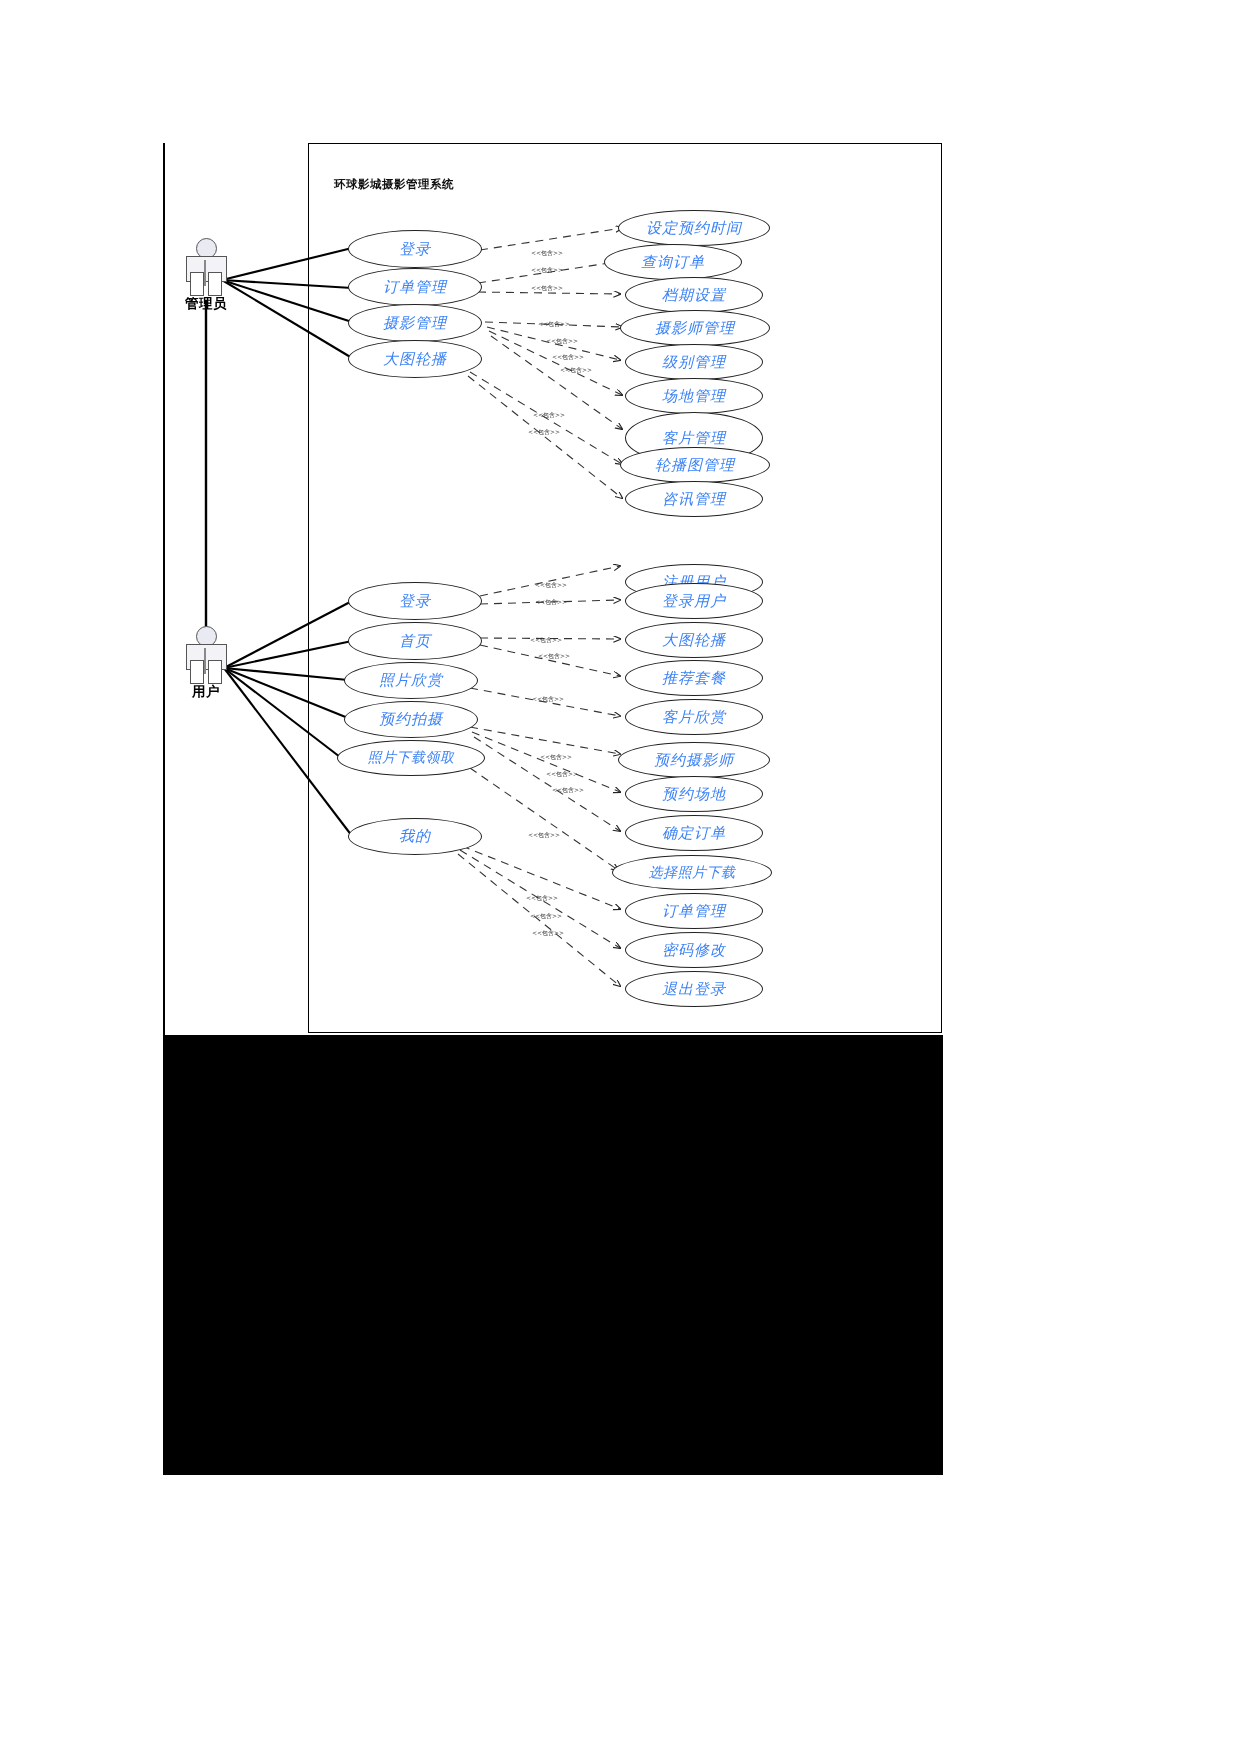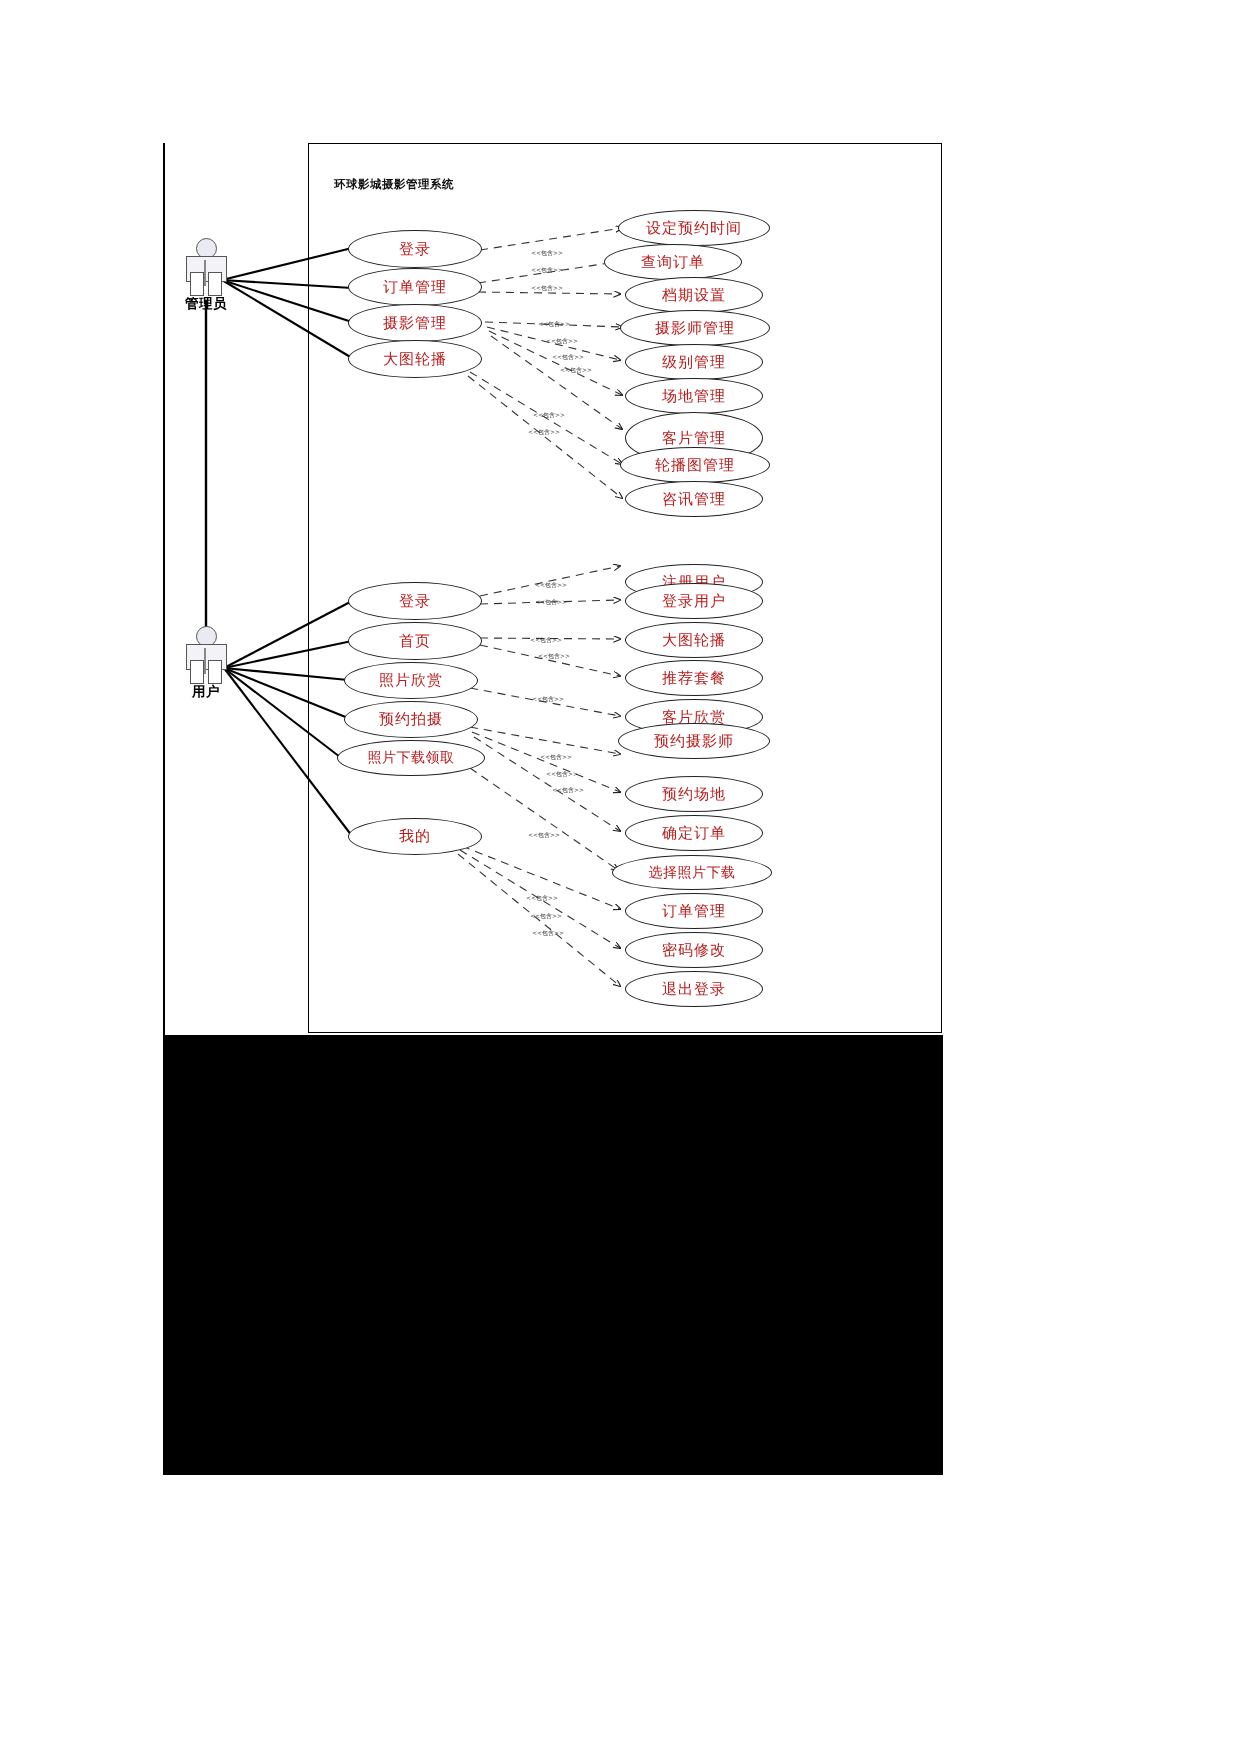--- a/index.html
+++ b/index.html
@@ -74,24 +74,25 @@
     border: 1.4px solid #222222;
     border-radius: 50%;
     background: #ffffff;
     display: flex;
     align-items: center;
     justify-content: center;
     box-sizing: border-box;
   }
   .uc span {
     font-size: 15px;
-    color: #b91c1c;
+    color: #3b82f6;
     white-space: nowrap;
     letter-spacing: 1px;
     font-weight: 500;
+    font-style: italic;
   }
   .uc.narrow span { font-size: 14px; letter-spacing: 0.5px; }
   
   .actor {
     position: absolute;
     width: 60px;
     text-align: center;
   }
   .actor-label {
     font-size: 13.5px;
@@ -309,21 +310,21 @@
   </div>
   <div class="uc" style="left:625px; top:622px; width:138px; height:36px;">
     <span>大图轮播</span>
   </div>
   <div class="uc" style="left:625px; top:660px; width:138px; height:36px;">
     <span>推荐套餐</span>
   </div>
   <div class="uc" style="left:625px; top:699px; width:138px; height:36px;">
     <span>客片欣赏</span>
   </div>
-  <div class="uc" style="left:618px; top:723px; width:152px; height:36px;">
+  <div class="uc" style="left:618px; top:742px; width:152px; height:36px;">
     <span>预约摄影师</span>
   </div>
   <div class="uc" style="left:625px; top:776px; width:138px; height:36px;">
     <span>预约场地</span>
   </div>
   <div class="uc" style="left:625px; top:815px; width:138px; height:36px;">
     <span>确定订单</span>
   </div>
   <div class="uc narrow" style="left:612px; top:855px; width:160px; height:35px;">
     <span>选择照片下载</span>

